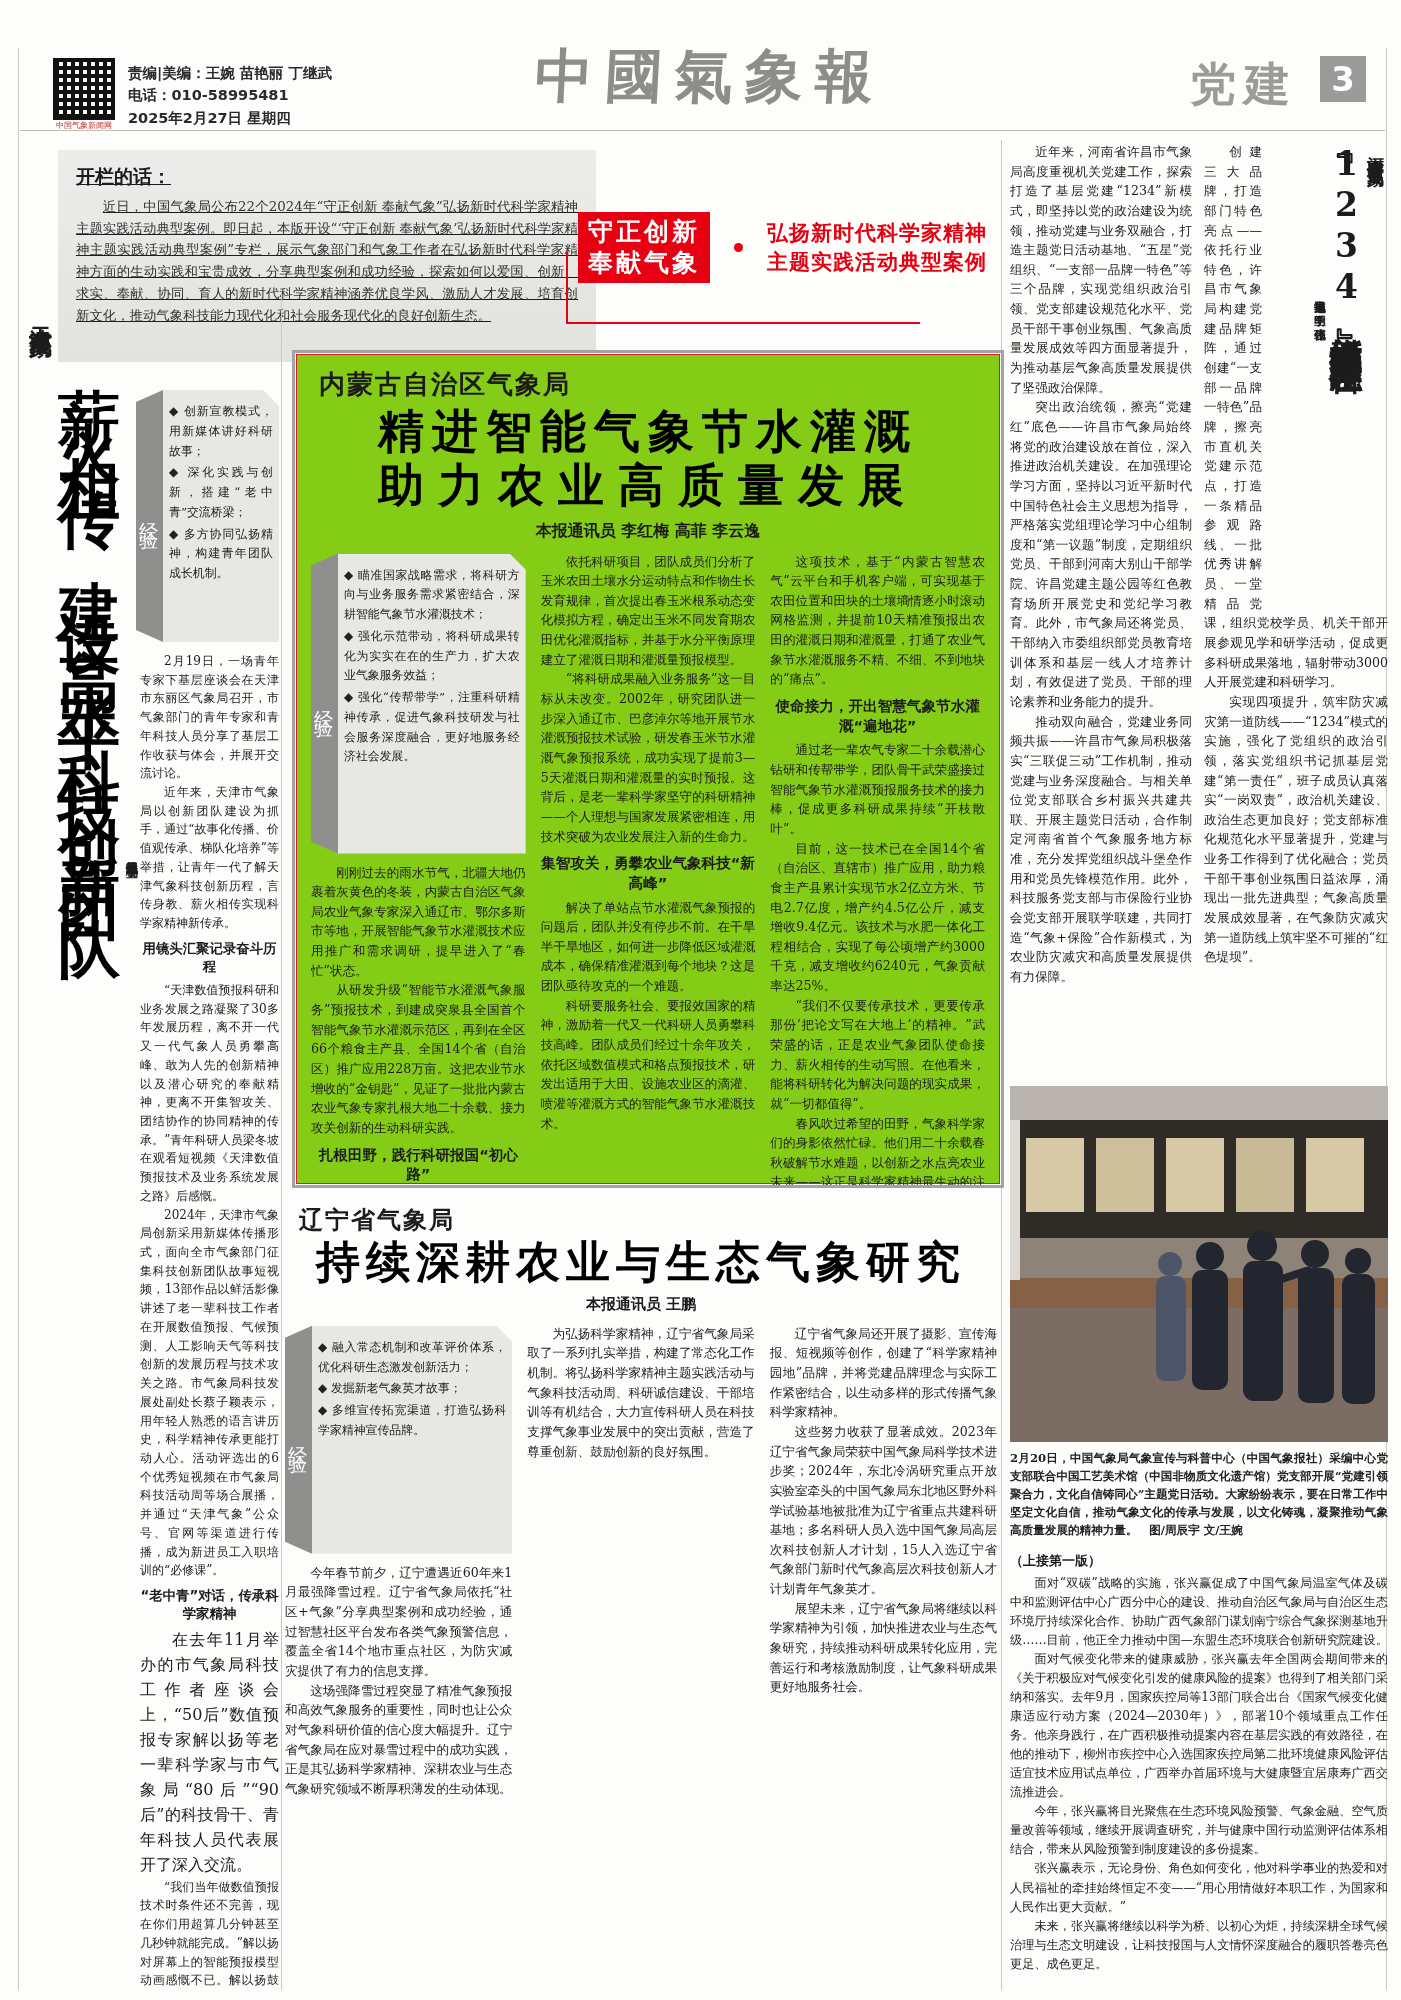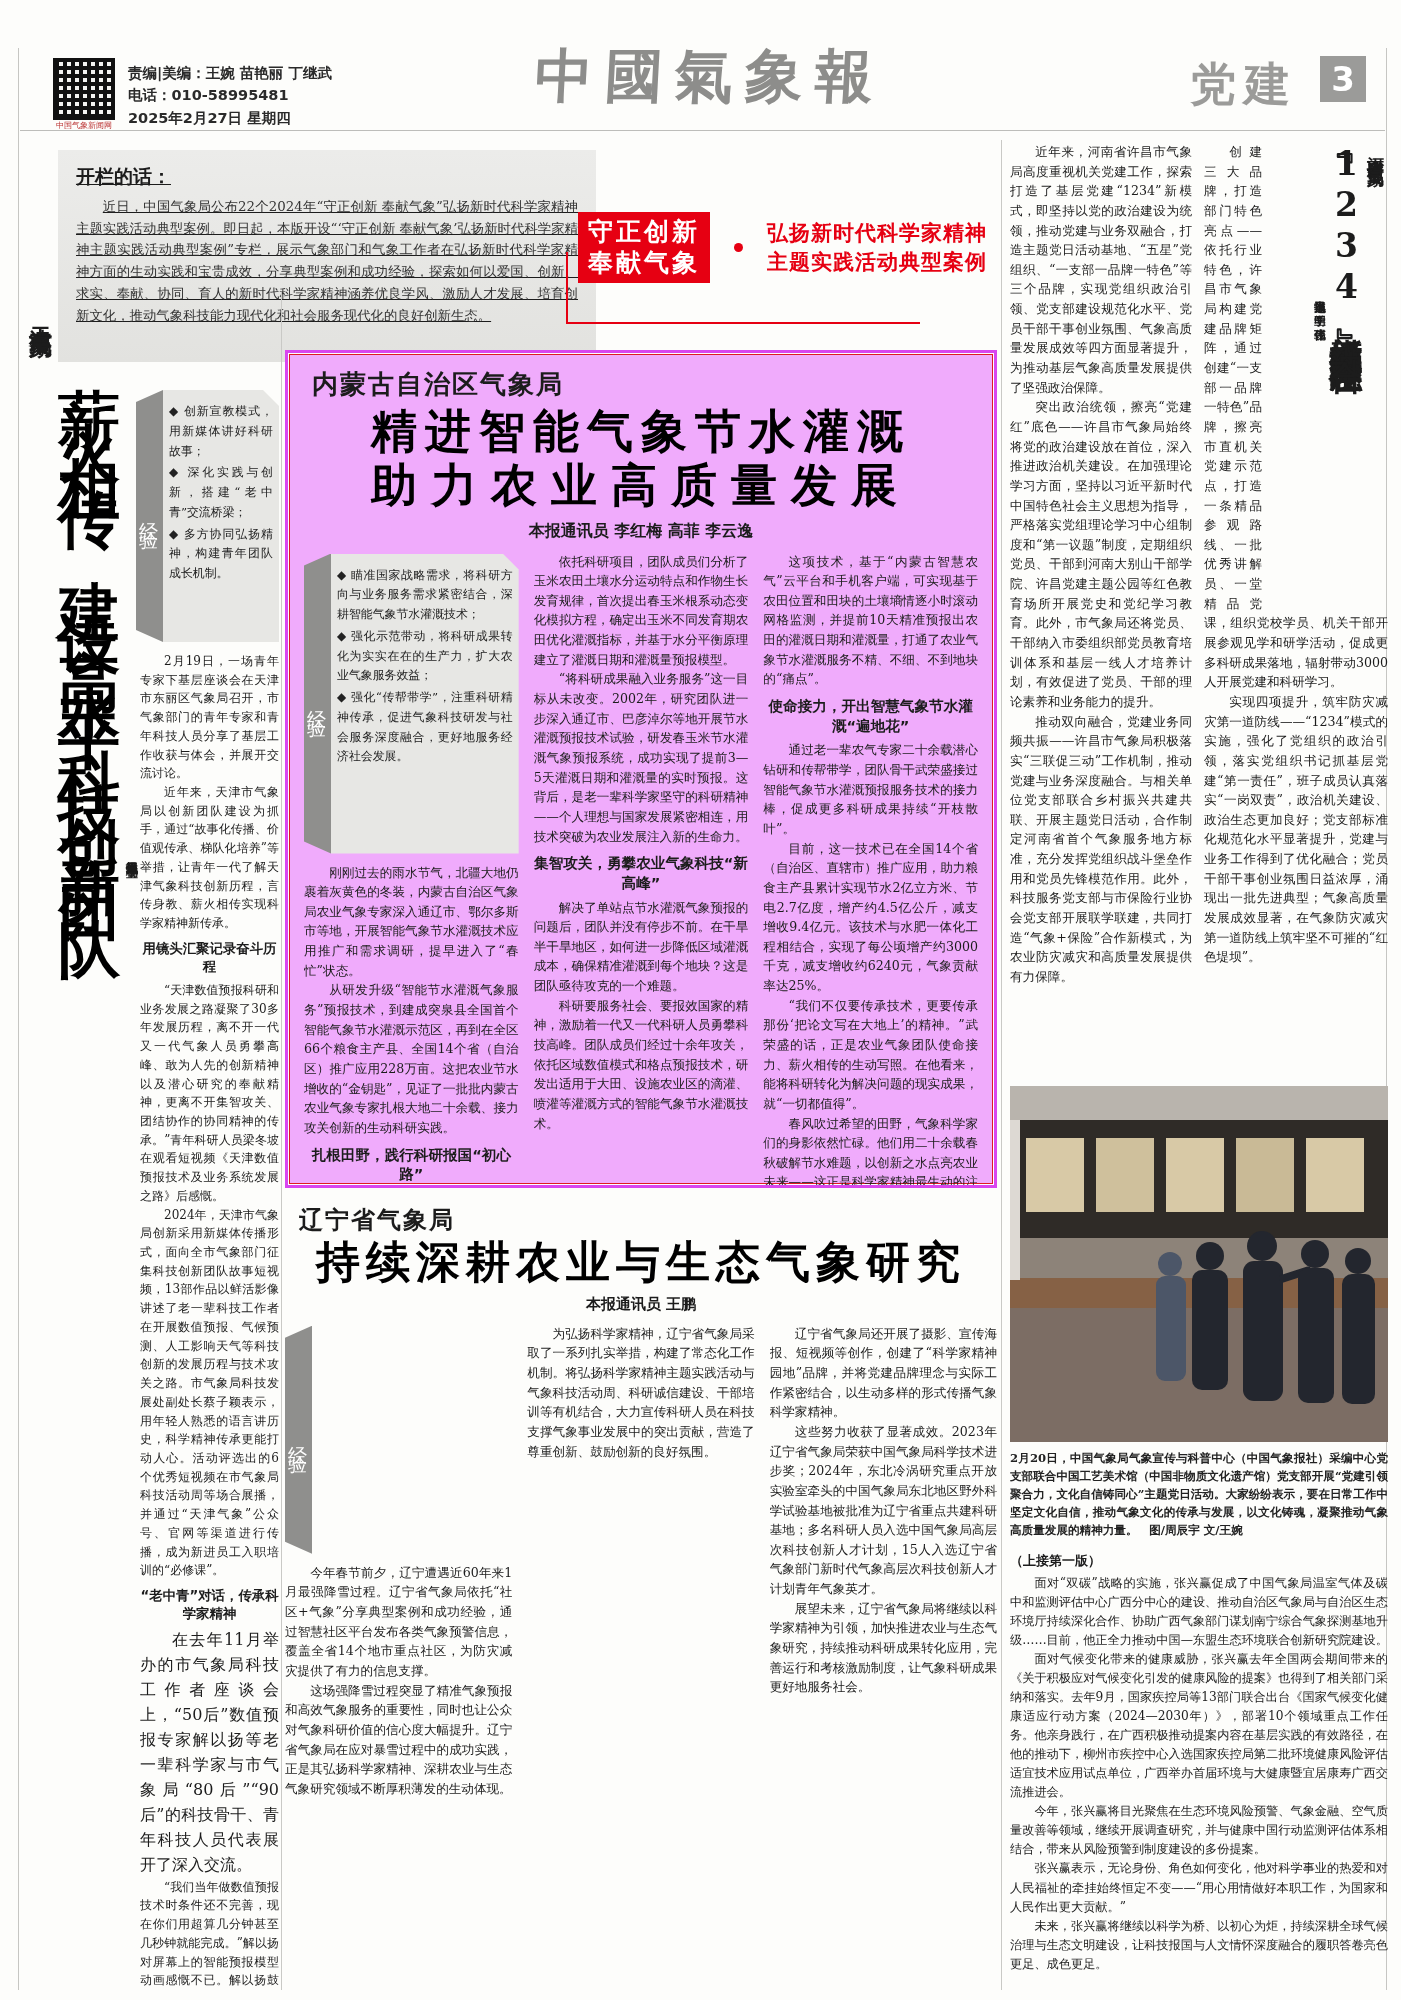--- a/index.html
+++ b/index.html
@@ -45,22 +45,22 @@
   
   .exp{display:flex;margin:2px 0 9px;}
   .exp-tab{flex:0 0 27px;background:#8f8f8d;color:#fff;writing-mode:vertical-rl;text-orientation:upright;
        display:flex;align-items:center;justify-content:center;font-size:19px;letter-spacing:9px;
        font-family:"DejaVu Sans","Liberation Sans",sans-serif;
        clip-path:polygon(0 12px,100% 0,100% 100%,0 calc(100% - 12px));}
   .exp-body{flex:1;background:#e7e7e4;padding:12px 6px;font-size:11.9px;line-height:1.66;
        clip-path:polygon(0 0,calc(100% - 16px) 0,100% 16px,100% 100%,0 100%);}
   .exp-body p{margin:0 0 2px;text-align:justify;color:#222;}
   
-  .redbox{border:3px solid #d946ef;box-shadow:inset 0 0 0 1px #fff, inset 0 0 0 2px #dd1c22;
-       background:#f0abfc;padding:12px 16px 10px;}
+  .redbox{border:3px solid #a3a3a3;box-shadow:inset 0 0 0 1px #fff, inset 0 0 0 2px #dd1c22;
+       background:#84cc16;padding:12px 16px 10px;margin-left:7px;}
   
   .caption{font-size:11.6px;line-height:1.55;text-align:justify;color:#222;font-weight:bold;}
   .cont-label{font-weight:700;font-size:13px;margin:0 0 4px;}
 </style>
 </head>
 <body>
 
 <div id="page">
 
   <div class="edge" style="left:18px;"></div>
@@ -166,20 +166,25 @@
   </div>
 
   <div class="abs" style="left:285px;top:1204px;width:712px;height:786px;overflow:hidden;">
     <div class="kicker" style="font-size:24px;margin-left:14px;">辽宁省气象局</div>
     <div class="big-headline" style="font-size:44px;letter-spacing:6px;text-align:center;line-height:1.2;">持续深耕农业与生态气象研究</div>
     <div class="byline" style="font-size:15px;text-align:center;margin:6px 0 10px;">本报通讯员 王鹏</div>
     <div class="cols" style="height:640px;">
       <div class="col">
         <div class="exp" style="height:228px;">
           <div class="exp-tab">经验</div>
+          <div class="exp-body">
+            <p>◆ 融入常态机制和改革评价体系，优化科研生态激发创新活力；</p>
+            <p>◆ 发掘新老气象英才故事；</p>
+            <p>◆ 多维宣传拓宽渠道，打造弘扬科学家精神宣传品牌。</p>
+          </div>
         </div>
         <p class="b">今年春节前夕，辽宁遭遇近60年来1月最强降雪过程。辽宁省气象局依托“社区+气象”分享典型案例和成功经验，通过智慧社区平台发布各类气象预警信息，覆盖全省14个地市重点社区，为防灾减灾提供了有力的信息支撑。</p>
         <p class="b">这场强降雪过程突显了精准气象预报和高效气象服务的重要性，同时也让公众对气象科研价值的信心度大幅提升。辽宁省气象局在应对暴雪过程中的成功实践，正是其弘扬科学家精神、深耕农业与生态气象研究领域不断厚积薄发的生动体现。</p>
       </div>
       <div class="col">
         <p class="b">为弘扬科学家精神，辽宁省气象局采取了一系列扎实举措，构建了常态化工作机制。将弘扬科学家精神主题实践活动与气象科技活动周、科研诚信建设、干部培训等有机结合，大力宣传科研人员在科技支撑气象事业发展中的突出贡献，营造了尊重创新、鼓励创新的良好氛围。</p>
       </div>
       <div class="col">
         <p class="b">辽宁省气象局还开展了摄影、宣传海报、短视频等创作，创建了“科学家精神园地”品牌，并将党建品牌理念与实际工作紧密结合，以生动多样的形式传播气象科学家精神。</p>
         <p class="b">这些努力收获了显著成效。2023年辽宁省气象局荣获中国气象局科学技术进步奖；2024年，东北冷涡研究重点开放实验室牵头的中国气象局东北地区野外科学试验基地被批准为辽宁省重点共建科研基地；多名科研人员入选中国气象局高层次科技创新人才计划，15人入选辽宁省气象部门新时代气象高层次科技创新人才计划青年气象英才。</p>

